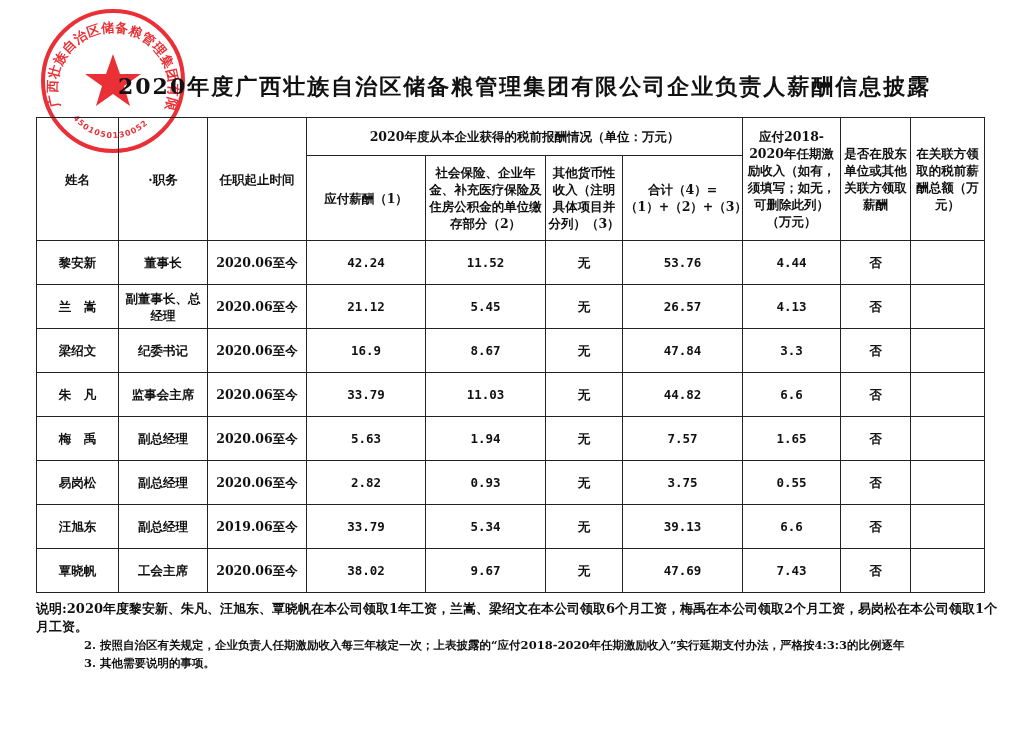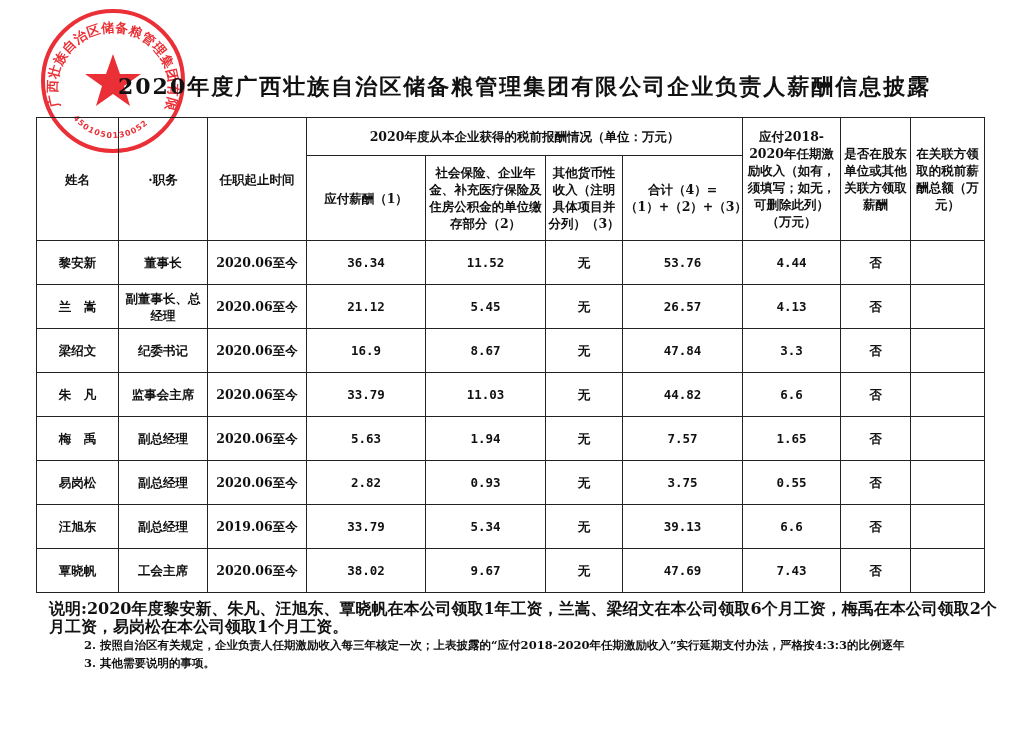--- a/index.html
+++ b/index.html
@@ -67,21 +67,21 @@
       <th>社会保险、企业年金、补充医疗保险及住房公积金的单位缴存部分（2）</th>
       <th>其他货币性收入（注明具体项目并分列）（3）</th>
       <th>合计（4）=（1）+（2）+（3）</th>
     </tr>
   </thead>
   <tbody>
     <tr style="height:44px">
       <td>黎安新</td>
       <td>董事长</td>
       <td>2020.06至今</td>
-      <td class="num">36.34</td>
+      <td class="num">42.24</td>
       <td class="num">11.52</td>
       <td>无</td>
       <td class="num">53.76</td>
       <td class="num">4.44</td>
       <td>否</td>
       <td></td>
     </tr>
     <tr style="height:44px">
       <td>兰　嵩</td>
       <td>副董事长、总经理</td>
@@ -163,16 +163,16 @@
       <td>无</td>
       <td class="num">47.69</td>
       <td class="num">7.43</td>
       <td>否</td>
       <td></td>
     </tr>
   </tbody>
 </table>
 
 <div class="notes">
-  <p style="font-size:16px;margin-left:13px;">说明:2020年度黎安新、朱凡、汪旭东、覃晓帆在本公司领取1年工资，兰嵩、梁绍文在本公司领取6个月工资，梅禹在本公司领取2个月工资，易岗松在本公司领取1个月工资。</p>
+  <p style="font-size:13px;">说明:2020年度黎安新、朱凡、汪旭东、覃晓帆在本公司领取1年工资，兰嵩、梁绍文在本公司领取6个月工资，梅禹在本公司领取2个月工资，易岗松在本公司领取1个月工资。</p>
   <p class="indent">2. 按照自治区有关规定，企业负责人任期激励收入每三年核定一次；上表披露的“应付2018-2020年任期激励收入”实行延期支付办法，严格按4:3:3的比例逐年</p>
   <p class="indent">3. 其他需要说明的事项。</p>
 </div>
 
 </body></html>

